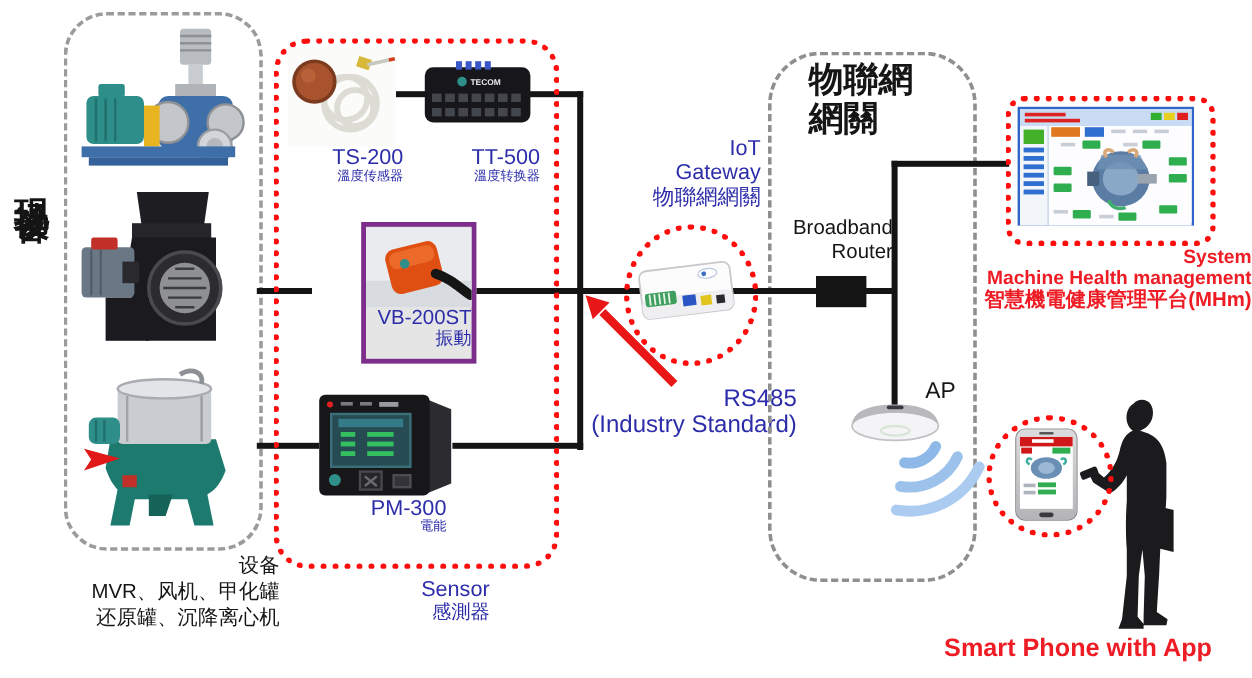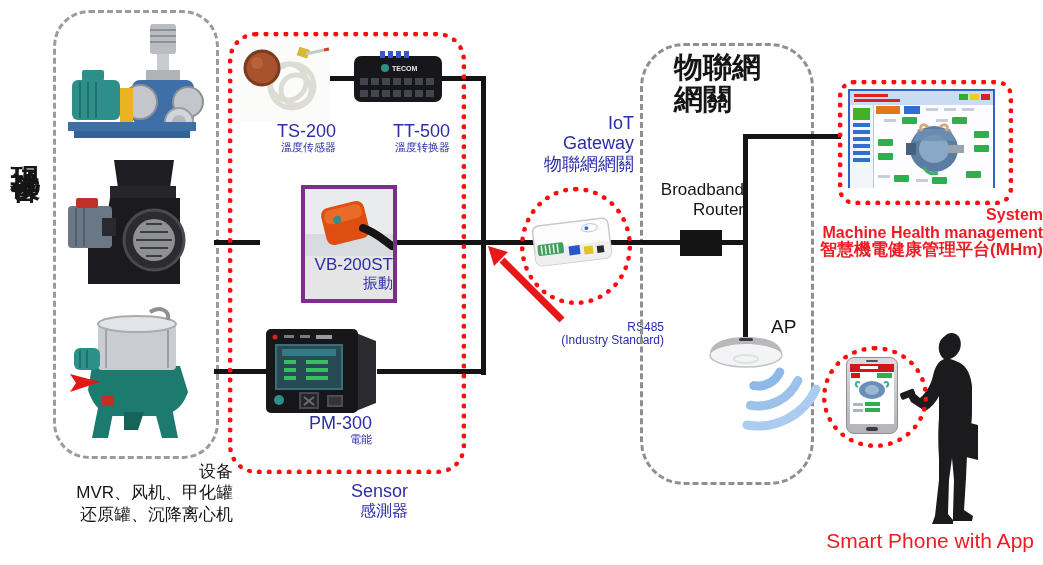--- a/index.html
+++ b/index.html
@@ -260,21 +260,21 @@
       <rect x="52" y="33" width="9" height="8" fill="#e2c41e"></rect>
       <rect x="65" y="34" width="7" height="7" fill="#2a2a2e"></rect>
     </g>
   </svg>
 
   <svg class="abs" style="left:478px;top:242px;z-index:5;" width="96" height="86" viewBox="0 0 96 86">
     <line x1="84" y1="78" x2="24" y2="18" stroke="#e81818" stroke-width="7"></line>
     <polygon points="10,4 30,10 16,24" fill="#e81818"></polygon>
   </svg>
 
-  <div class="lbl ctr blue" style="left:484px;top:321px;width:180px;font-size:12px;line-height:1.12;">
+  <div class="lbl ctr blue" style="left:484px;top:321px;width:180px;font-size:20px;line-height:1.12;">
     <div>RS485</div>
     <div>(Industry Standard)</div>
   </div>
 
   <div class="abs" style="left:640px;top:43px;width:168px;height:436px;border:3px dashed #8f8f8f;border-radius:44px;"></div>
 
   <div class="lbl" style="left:674px;top:52px;width:96px;font-size:29px;font-weight:600;line-height:1.1;color:#151515;">物聯網網關</div>
 
   <div class="lbl ctr" style="left:646px;top:180px;width:98px;font-size:17px;line-height:1.15;color:#151515;">
     <div>Broadband</div>
@@ -393,15 +393,15 @@
                C56 30 62 32 66 36 C71 41 73 48 74 56 L74 80 C74 95 72 105 70 115 L69 125 L68 148 L66 180
                L75 186 L74 191 L55 191 L55 184 L56 150 L54 128
                L51 150 L50 184 L55 190 L55 194 L34 194 L37 186 L41 150 L41 128
                C40 115 40 100 41 88 L41 66 C38 72 33 78 27 81 L13 72 L10 66 L15 62 L22 68
                C29 62 33 54 35 46 C37 36 41 31 46 29 C42 26 40 21 41 15 C42 10 44 8 47 6 Z"></path>
       <path d="M68 92 L80 95 L80 130 L68 127 Z"></path>
       <rect x="2" y="61" width="15" height="7" rx="2" transform="rotate(-22 9 64)"></rect>
     </g>
   </svg>
 
-  <div class="lbl ctr red" style="left:784px;top:529px;width:250px;font-size:21px;font-weight:400;">Smart Phone with App</div>
+  <div class="lbl ctr red" style="left:760px;top:529px;width:250px;font-size:21px;font-weight:700;">Smart Phone with App</div>
 
 </div>
 
 </body></html>

